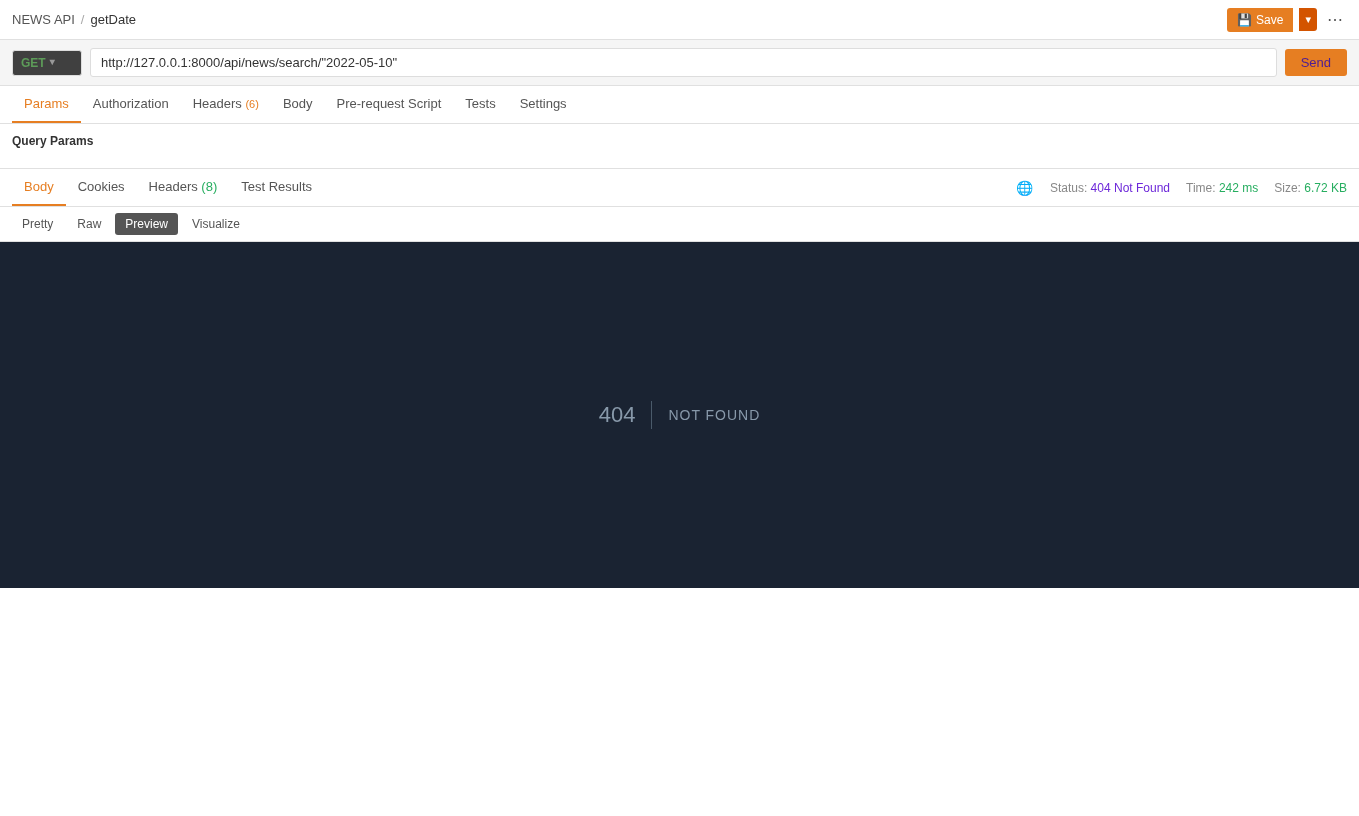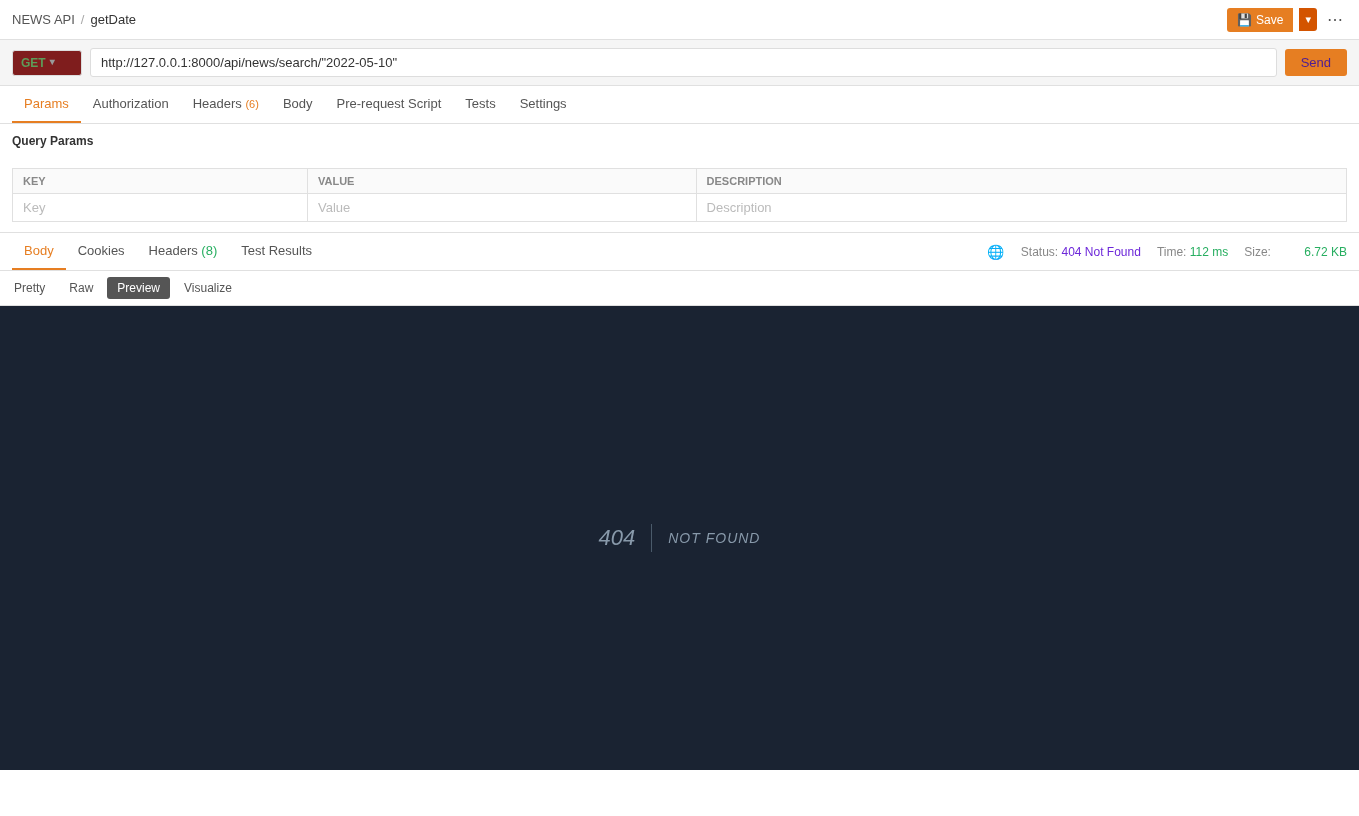--- a/index.html
+++ b/index.html
@@ -24,21 +24,21 @@
       padding: 5px 6px; cursor: pointer; font-size: 11px;
     }
     .more-btn { background: none; border: none; cursor: pointer; font-size: 16px; color: #555; padding: 4px; }
 
     
     .url-bar {
       display: flex; align-items: center; background: #f5f5f5; border-bottom: 1px solid #e0e0e0; padding: 8px 12px; gap: 8px;
     }
     .method-select {
       display: flex; align-items: flex-start; gap: 4px;
-      background: #7f1d1d; border: 1px solid #ddd; border-radius: 3px;
+      background: #404040; border: 1px solid #ddd; border-radius: 3px;
       padding: 5px 8px; cursor: pointer; font-size: 12px; font-weight: 600; color: #5d9c59; min-width: 70px;
     }
     .method-select .chevron { color: #999; font-size: 10px; }
     .url-input {
       flex: 1; border: 1px solid #ddd; border-radius: 3px; padding: 6px 10px;
       font-size: 13px; background: #fff; color: #333; outline: none;
     }
     .send-btn {
       background: #e67e22; color: #4c1d95; border: none; border-radius: 3px;
       padding: 6px 16px; cursor: pointer; font-size: 13px; font-weight: 500;
@@ -82,37 +82,36 @@
       border-bottom: 2px solid transparent; background: none; border-top: none; border-left: none; border-right: none;
     }
     .resp-tab.active { color: #e67e22; border-bottom-color: #e67e22; }
     .resp-tab .badge { color: #27ae60; }
 
     .response-meta { display: flex; align-items: center; gap: 16px; font-size: 12px; }
     .globe-icon { color: #888; font-size: 14px; }
     .meta-label { color: #888; }
     .status-404 { color: #6d28d9; font-weight: 500; }
     .time-val { color: #27ae60; font-weight: 500; }
-    .size-val { color: #27ae60; font-weight: 500; margin-left: 30px; }
+    .size-val { color: #27ae60; font-weight: 500; }
 
     
     .view-tabs-bar {
-      display: flex; align-items: center; padding: 6px 4px; background: #fff; border-bottom: 1px solid #e0e0e0; gap: 4px;
+      display: flex; align-items: center; padding: 6px 12px; background: #fff; border-bottom: 1px solid #e0e0e0; gap: 4px;
     }
     .view-tab {
       padding: 4px 10px; cursor: pointer; font-size: 12px; color: #555;
       border: none; border-radius: 3px; background: none;
     }
     .view-tab.active { background: #555; color: #fff; }
 
     
     .preview-area {
       background: #1a2332; display: flex; align-items: center; justify-content: center;
-      height: 464px;
-      font-style: italic;
+      height: 346px;
     }
     .not-found-container { display: flex; align-items: center; gap: 16px; }
     .error-code { font-size: 22px; color: #8899aa; font-weight: 400; }
     .error-divider { width: 1px; height: 28px; background: #4a5a6a; }
     .error-message { font-size: 14px; color: #8899aa; font-weight: 400; letter-spacing: 1px; }
   </style>
 </head>
 <body>
 
 <div class="top-bar">
@@ -145,55 +144,39 @@
   <button class="req-tab">Authorization</button>
   <button class="req-tab">Headers <span class="badge">(6)</span></button>
   <button class="req-tab">Body</button>
   <button class="req-tab">Pre-request Script</button>
   <button class="req-tab">Tests</button>
   <button class="req-tab">Settings</button>
 </div>
 
 <div class="query-params-section">
   <div class="query-params-title">Query Params</div>
-  <table class="params-table">
-    <thead>
-      <tr>
-        <th>KEY</th>
-        <th>VALUE</th>
-        <th>DESCRIPTION</th>
-      </tr>
-    </thead>
-    <tbody>
-      <tr>
-        <td class="placeholder-cell">Key</td>
-        <td class="placeholder-cell">Value</td>
-        <td class="placeholder-cell">Description</td>
-      </tr>
-    </tbody>
-  </table>
 </div>
 
 <div class="response-section">
   <div class="response-tabs-bar">
     <div class="response-tabs">
       <button class="resp-tab active">Body</button>
       <button class="resp-tab">Cookies</button>
       <button class="resp-tab">Headers <span class="badge">(8)</span></button>
       <button class="resp-tab">Test Results</button>
     </div>
     <div class="response-meta">
       <span class="globe-icon">🌐</span>
       <span>
         <span class="meta-label">Status:</span>
         <span class="status-404">404 Not Found</span>
       </span>
       <span>
         <span class="meta-label">Time:</span>
-        <span class="time-val">112 ms</span>
+        <span class="time-val">242 ms</span>
       </span>
       <span>
         <span class="meta-label">Size:</span>
         <span class="size-val">6.72 KB</span>
       </span>
     </div>
   </div>
 
   <div class="view-tabs-bar">
     <button class="view-tab">Pretty</button>

